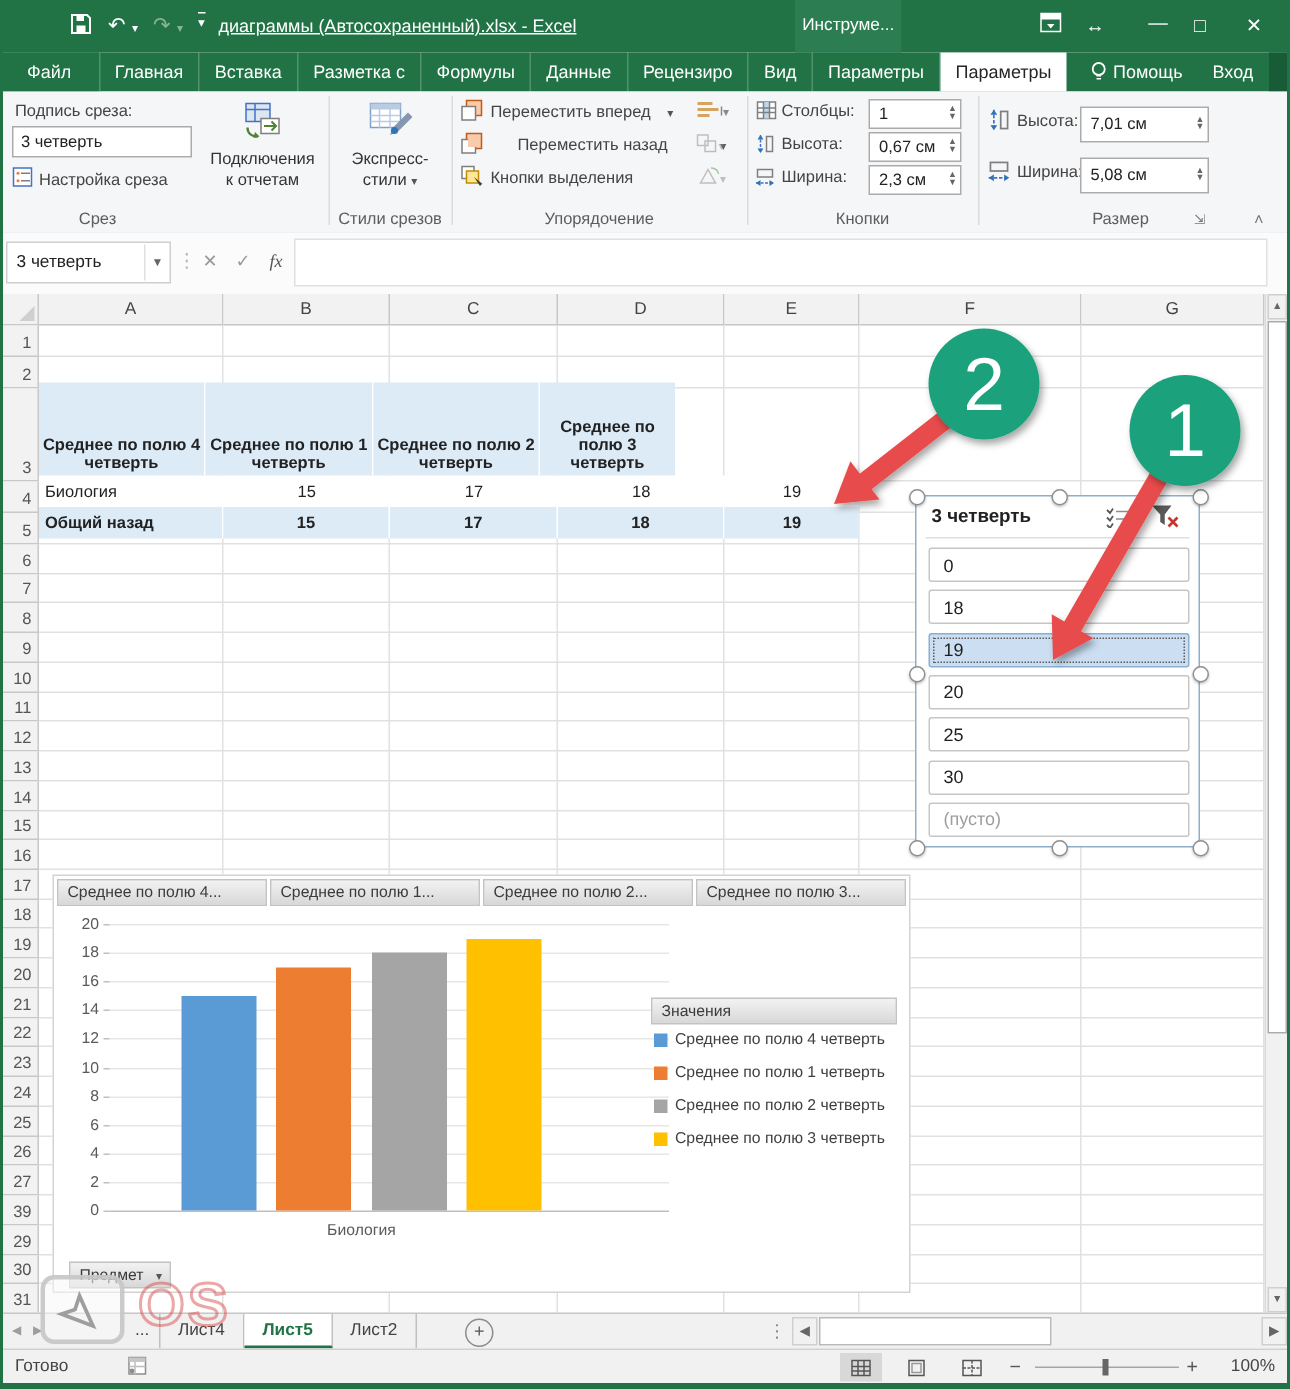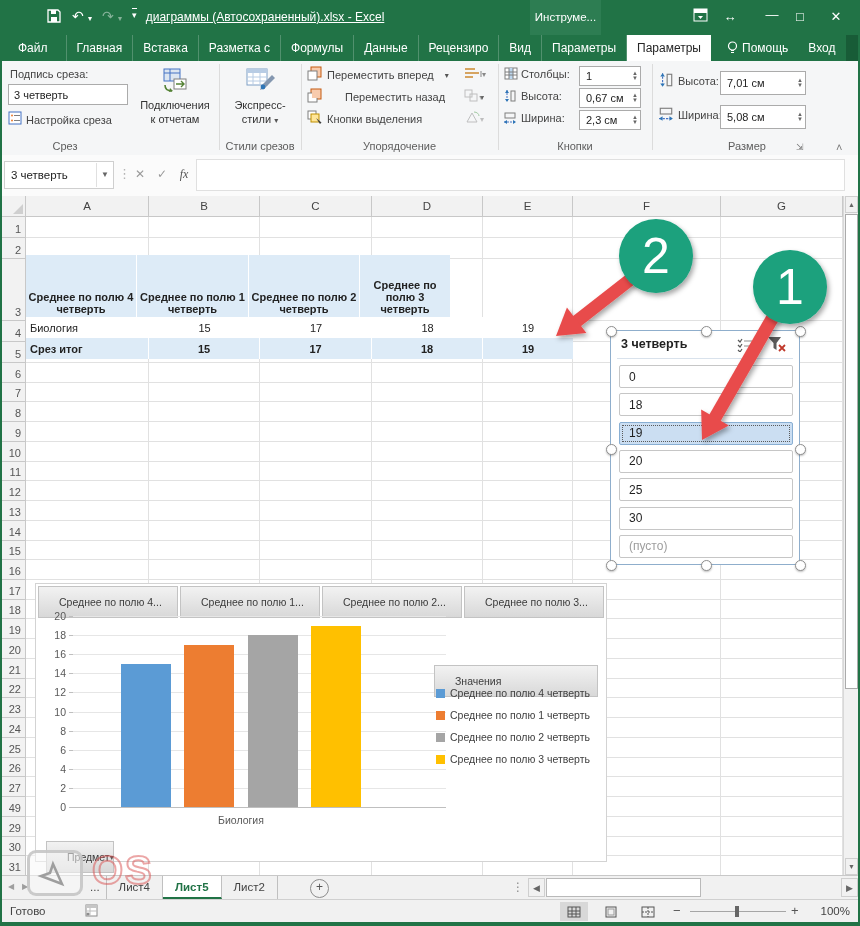--- a/index.html
+++ b/index.html
@@ -43,21 +43,21 @@
   .pcell{box-sizing:border-box;font-size:11px;display:flex;}
   .pblue{background:#ddebf7;}
   
   .slicer{left:610px;top:330px;width:190px;height:235px;background:#fff;border:1px solid #8faecc;border-radius:2px;box-sizing:border-box;}
   .slitem{left:8px;width:174px;height:23px;border:1px solid #c6c6c6;border-radius:2px;background:#fff;font-size:12px;color:#1f1f1f;display:flex;align-items:center;padding-left:9px;box-sizing:border-box;}
   .slitem.sel{background:#cbdef2;border-color:#89afd3;outline:1px dotted #5b5b5b;outline-offset:-4px;}
   .slitem.muted{color:#9e9e9e;}
   .handle{width:9px;height:9px;border-radius:50%;background:#fff;border:1px solid #8f8f8f;box-shadow:0 1px 2px rgba(0,0,0,.25);}
   
   .chart{left:35px;top:583px;width:572px;height:279px;background:#fff;border:1px solid #d3d3d3;box-sizing:border-box;}
-  .fieldbtn{top:2px;height:32px;background:linear-gradient(#f2f2f2,#d8d8d8);border:1px solid #c3c3c3;box-sizing:border-box;font-size:10.5px;color:#3b3b3b;display:flex;align-items:center;padding-left:20px;}
+  .fieldbtn{top:2px;height:18px;background:linear-gradient(#f2f2f2,#d8d8d8);border:1px solid #c3c3c3;box-sizing:border-box;font-size:10.5px;color:#3b3b3b;display:flex;align-items:center;padding-left:6px;}
   .ytick{font-size:10.5px;color:#595959;text-align:right;width:24px;transform:translateY(-50%);}
   .gline{height:1px;background:#e6e6e6;}
   .legrow{display:flex;align-items:center;gap:5px;font-size:10.5px;color:#404040;}
   
   .sheetbar{left:0;top:875px;width:860px;height:24px;background:#f1f1f1;border-top:1px solid #c8c8c8;box-sizing:border-box;}
   .stab{font-size:11.5px;color:#444;padding:0 12px;line-height:23px;border-right:1px solid #c0c0c0;white-space:nowrap;}
   .stab.active{background:#fff;color:#217346;font-weight:bold;border-bottom:2px solid #217346;box-sizing:border-box;}
   .sbtn{background:#f1f1f1;border:1px solid #cfcfcf;color:#666;font-size:9px;display:flex;align-items:center;justify-content:center;box-sizing:border-box;}
   
   .statusbar{left:0;top:899px;width:860px;height:23px;background:#f1f1f1;border-top:1px solid #d0d0d0;box-sizing:border-box;}
@@ -357,21 +357,21 @@
       <div class="rowhdr" style="position: absolute; top: 502.41px; height: 19.73px;">23</div>
       <div class="hline" style="position: absolute; left: 26px; top: 521.14px; width: 817px;"></div>
       <div class="rowhdr" style="position: absolute; top: 522.14px; height: 19.73px;">24</div>
       <div class="hline" style="position: absolute; left: 26px; top: 540.87px; width: 817px;"></div>
       <div class="rowhdr" style="position: absolute; top: 541.87px; height: 19.73px;">25</div>
       <div class="hline" style="position: absolute; left: 26px; top: 560.6px; width: 817px;"></div>
       <div class="rowhdr" style="position: absolute; top: 561.6px; height: 19.73px;">26</div>
       <div class="hline" style="position: absolute; left: 26px; top: 580.33px; width: 817px;"></div>
       <div class="rowhdr" style="position: absolute; top: 581.33px; height: 19.73px;">27</div>
       <div class="hline" style="position: absolute; left: 26px; top: 600.06px; width: 817px;"></div>
-      <div class="rowhdr" style="position: absolute; top: 601.06px; height: 19.73px;">49</div>
+      <div class="rowhdr" style="position: absolute; top: 601.06px; height: 19.73px;">39</div>
       <div class="hline" style="position: absolute; left: 26px; top: 619.79px; width: 817px;"></div>
       <div class="rowhdr" style="position: absolute; top: 620.79px; height: 19.73px;">29</div>
       <div class="hline" style="position: absolute; left: 26px; top: 639.52px; width: 817px;"></div>
       <div class="rowhdr" style="position: absolute; top: 640.52px; height: 19.73px;">30</div>
       <div class="hline" style="position: absolute; left: 26px; top: 659.25px; width: 817px;"></div>
       <div class="rowhdr" style="position: absolute; top: 660.25px; height: 19.73px;">31</div>
       <div class="hline" style="position: absolute; left: 26px; top: 678.98px; width: 817px;"></div>
       <div class="vline" style="position: absolute; left: 148px; top: 21px; height: 658.98px;"></div>
       <div class="vline" style="position: absolute; left: 259px; top: 21px; height: 658.98px;"></div>
       <div class="vline" style="position: absolute; left: 371px; top: 21px; height: 658.98px;"></div>
@@ -397,21 +397,21 @@
         </div>
     </div>
     <div style="display:flex;background:#fff;">
       <div class="pcell" style="width:123px;height:21px;align-items:center;padding-left:4px;box-sizing:border-box;">Биология</div>
       <div class="pcell" style="width:111px;height:21px;align-items:center;justify-content:center;">15</div>
       <div class="pcell" style="width:112px;height:21px;align-items:center;justify-content:center;">17</div>
       <div class="pcell" style="width:111px;height:21px;align-items:center;justify-content:center;">18</div>
       <div class="pcell" style="width:90px;height:21px;align-items:center;justify-content:center;">19</div>
     </div>
     <div style="display:flex;font-weight:bold;">
-      <div class="pcell pblue" style="width:123px;height:21px;align-items:center;padding-left:4px;box-sizing:border-box;border-right:1px solid #fff;">Срез итог</div>
+      <div class="pcell pblue" style="width:123px;height:21px;align-items:center;padding-left:4px;box-sizing:border-box;border-right:1px solid #fff;">Общий назад</div>
       <div class="pcell pblue" style="width:111px;height:21px;align-items:center;justify-content:center;border-right:1px solid #fff;">15</div>
       <div class="pcell pblue" style="width:112px;height:21px;align-items:center;justify-content:center;border-right:1px solid #fff;">17</div>
       <div class="pcell pblue" style="width:111px;height:21px;align-items:center;justify-content:center;border-right:1px solid #fff;">18</div>
       <div class="pcell pblue" style="width:90px;height:21px;align-items:center;justify-content:center;">19</div>
     </div>
   </div>
 
   <div class="abs chart">
     <div id="chart-buttons">
         <div class="fieldbtn abs" style="position: absolute; left: 2px; width: 140px;">Среднее по полю 4...</div>

